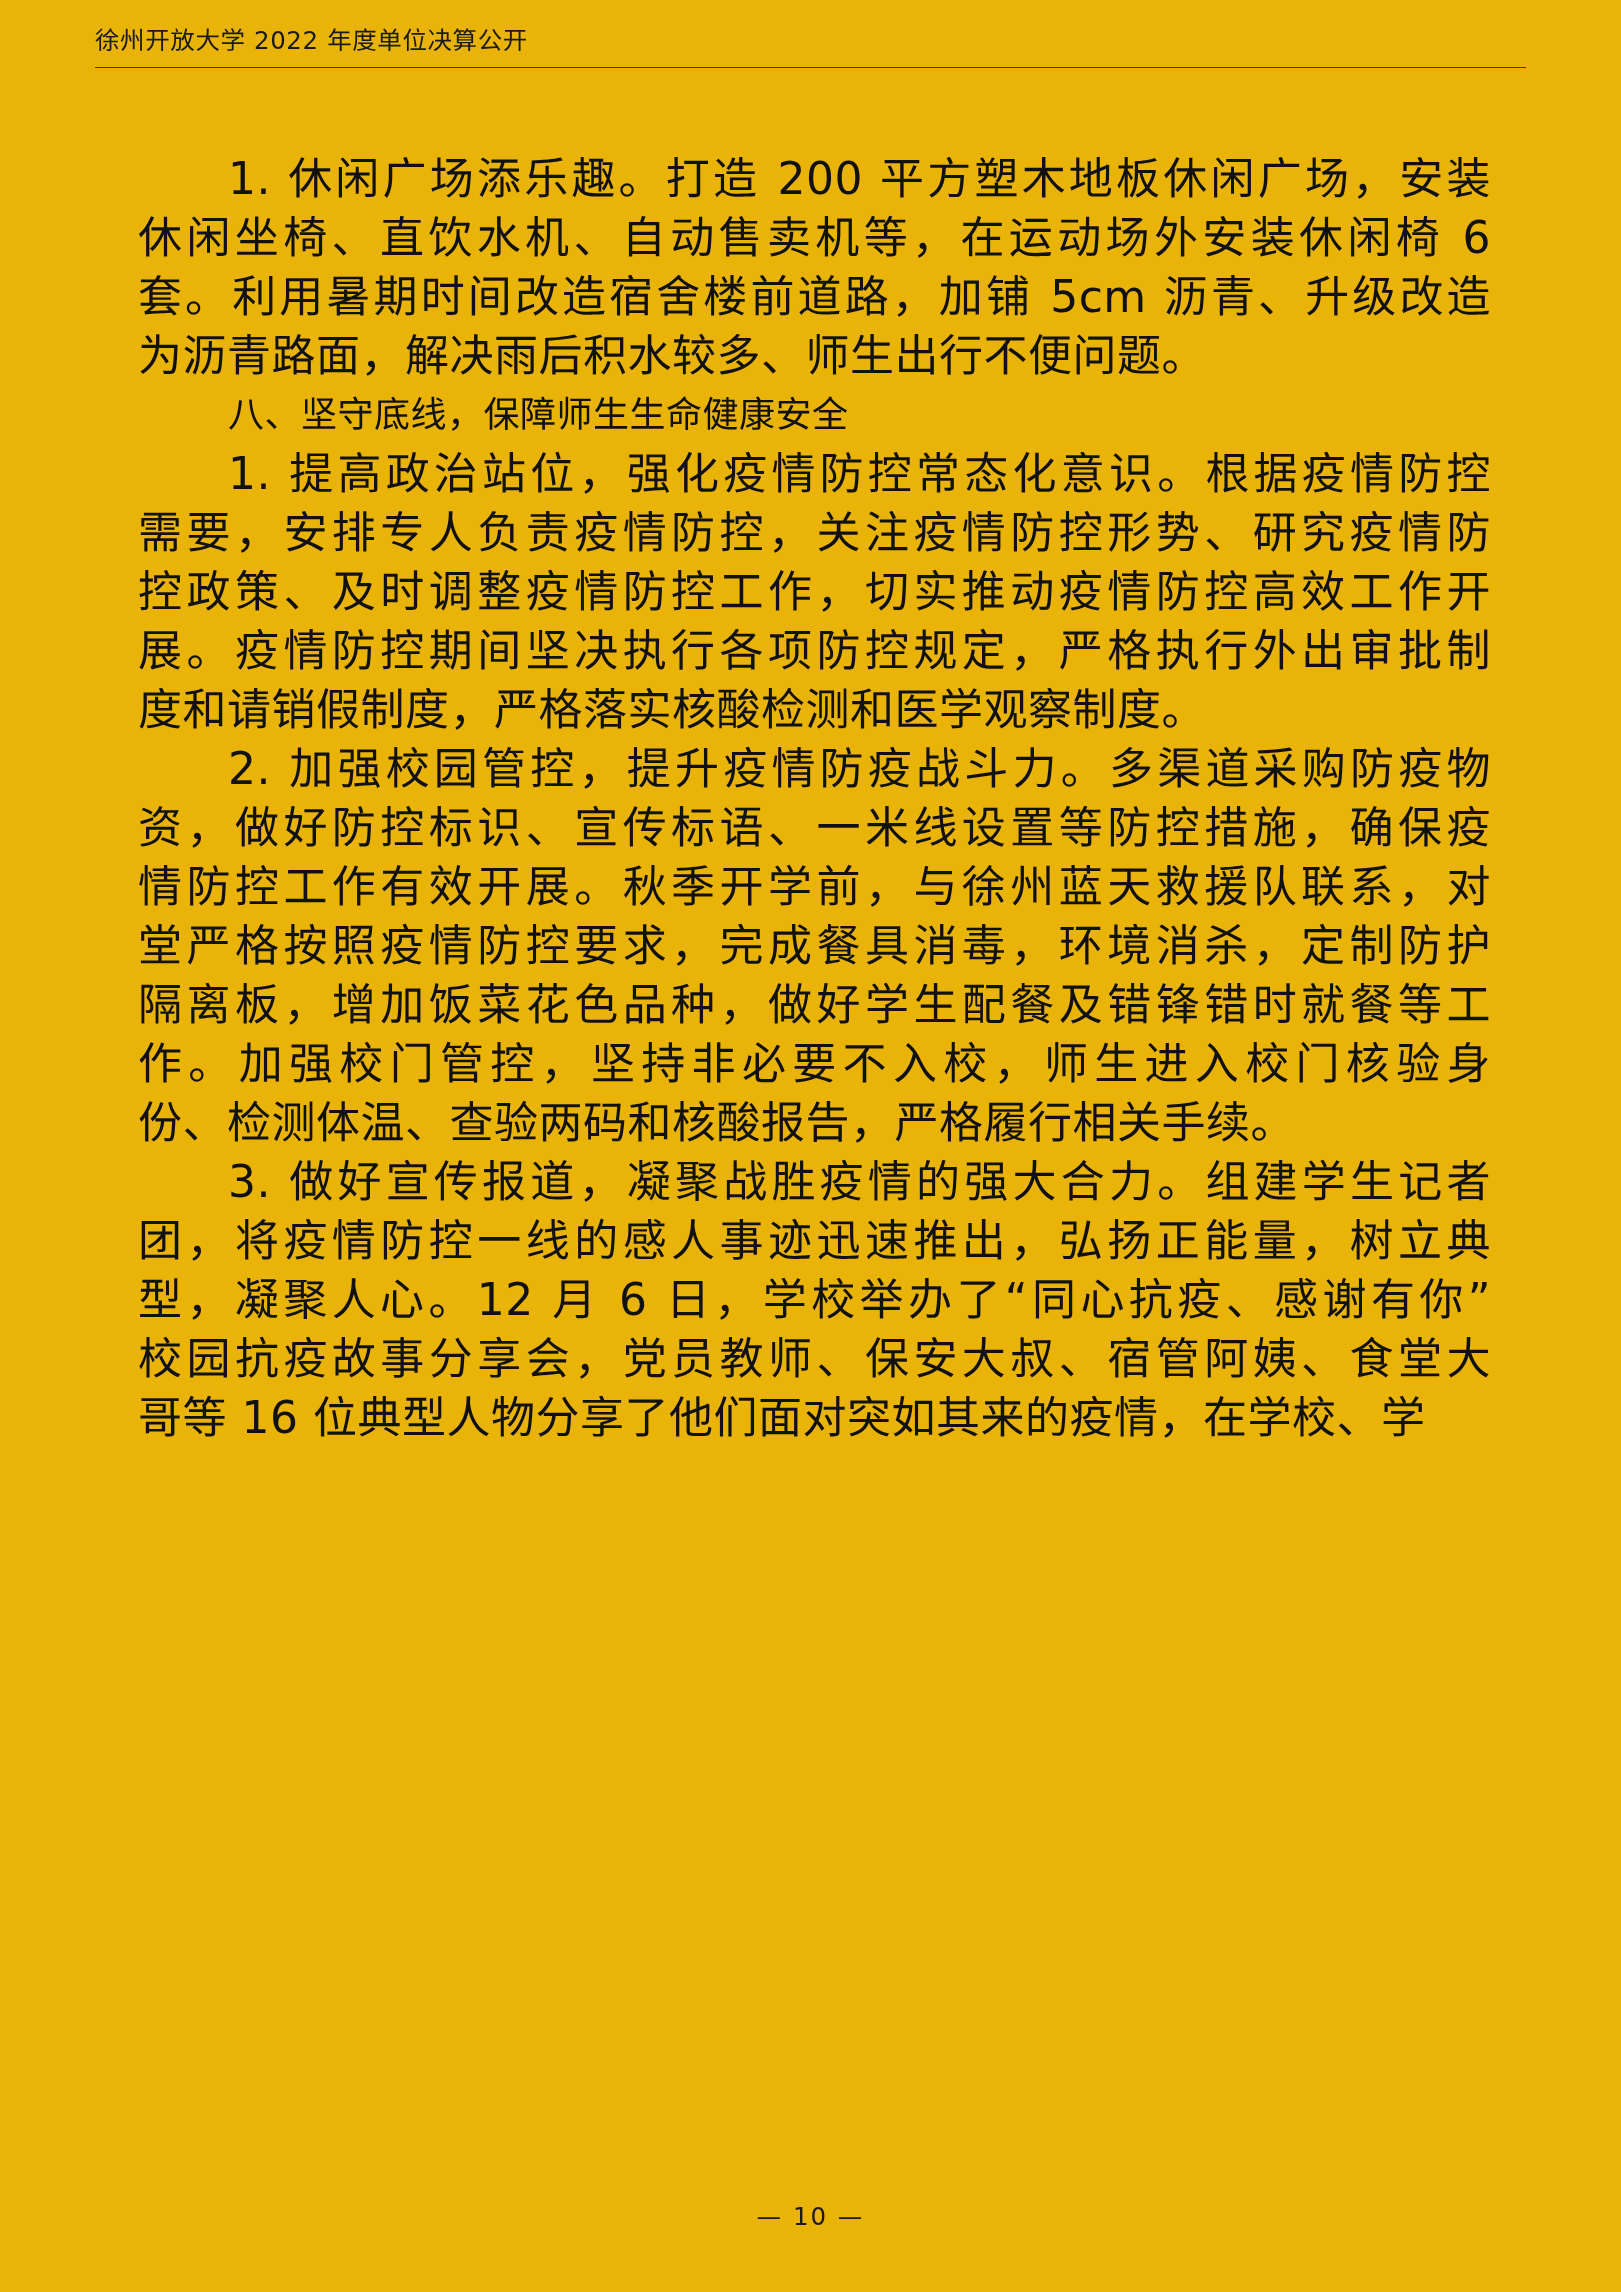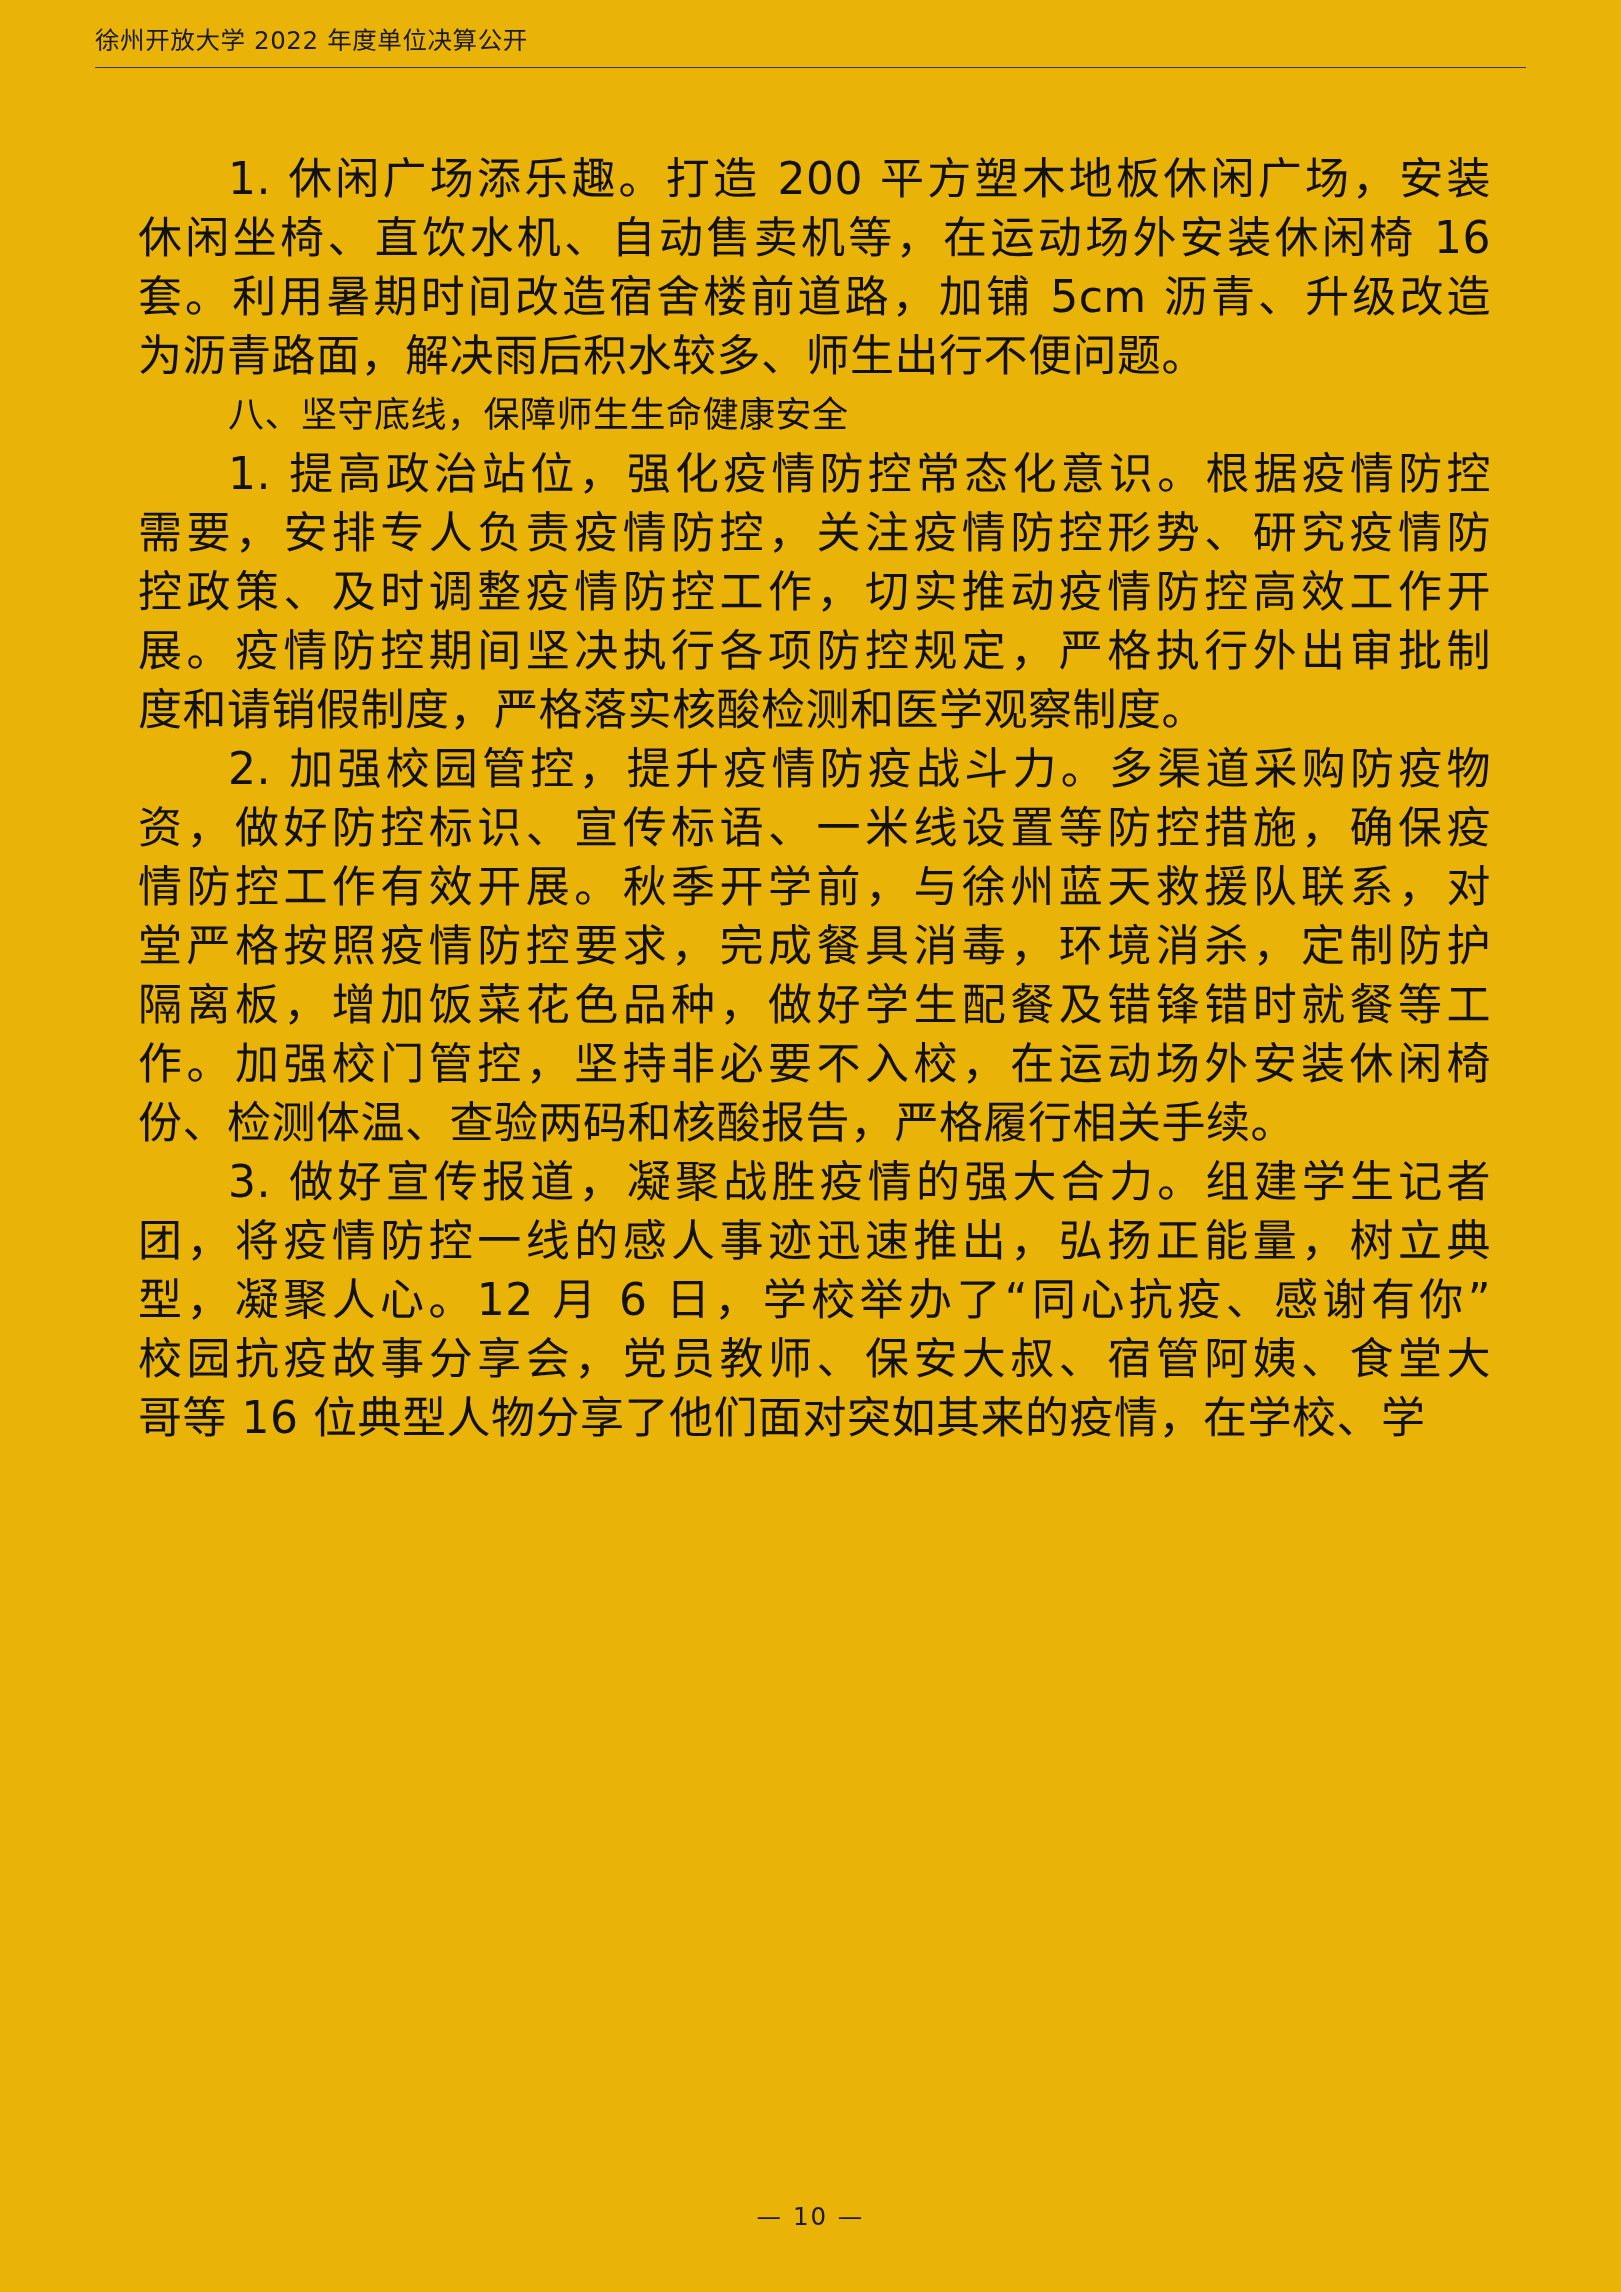--- a/index.html
+++ b/index.html
@@ -105,39 +105,39 @@
 <div class="page">
 
   <div class="page-header">
     <div class="page-header-title">徐州开放大学 2022 年度单位决算公开</div>
     <div class="page-header-rule"></div>
   </div>
 
   <div class="content">
       <div class="para">
         <div class="line indent" style="display: block; text-align-last: justify; text-align: justify; white-space: normal;">1. 休闲广场添乐趣。打造 200 平方塑木地板休闲广场，安装</div>
-        <div class="line" style="display: block; text-align-last: justify; text-align: justify; white-space: normal;">休闲坐椅、直饮水机、自动售卖机等，在运动场外安装休闲椅 16</div>
+        <div class="line" style="display: block; text-align-last: justify; text-align: justify; white-space: normal;">休闲坐椅、直饮水机、自动售卖机等，在运动场外安装休闲椅 6</div>
         <div class="line" style="display: block; text-align-last: justify; text-align: justify; white-space: normal;">套。利用暑期时间改造宿舍楼前道路，加铺 5cm 沥青、升级改造</div>
         <div class="line">为沥青路面，解决雨后积水较多、师生出行不便问题。</div>
       </div>
       <div class="heading-line">八、坚守底线，保障师生生命健康安全</div>
       <div class="para">
         <div class="line indent" style="display: block; text-align-last: justify; text-align: justify; white-space: normal;">1. 提高政治站位，强化疫情防控常态化意识。根据疫情防控</div>
         <div class="line" style="display: block; text-align-last: justify; text-align: justify; white-space: normal;">需要，安排专人负责疫情防控，关注疫情防控形势、研究疫情防</div>
         <div class="line" style="display: block; text-align-last: justify; text-align: justify; white-space: normal;">控政策、及时调整疫情防控工作，切实推动疫情防控高效工作开</div>
         <div class="line" style="display: block; text-align-last: justify; text-align: justify; white-space: normal;">展。疫情防控期间坚决执行各项防控规定，严格执行外出审批制</div>
         <div class="line">度和请销假制度，严格落实核酸检测和医学观察制度。</div>
       </div>
       <div class="para">
         <div class="line indent" style="display: block; text-align-last: justify; text-align: justify; white-space: normal;">2. 加强校园管控，提升疫情防疫战斗力。多渠道采购防疫物</div>
         <div class="line" style="display: block; text-align-last: justify; text-align: justify; white-space: normal;">资，做好防控标识、宣传标语、一米线设置等防控措施，确保疫</div>
         <div class="line" style="display: block; text-align-last: justify; text-align: justify; white-space: normal;">情防控工作有效开展。秋季开学前，与徐州蓝天救援队联系，对</div>
         <div class="line" style="display: block; text-align-last: justify; text-align: justify; white-space: normal;">堂严格按照疫情防控要求，完成餐具消毒，环境消杀，定制防护</div>
         <div class="line" style="display: block; text-align-last: justify; text-align: justify; white-space: normal;">隔离板，增加饭菜花色品种，做好学生配餐及错锋错时就餐等工</div>
-        <div class="line" style="display: block; text-align-last: justify; text-align: justify; white-space: normal;">作。加强校门管控，坚持非必要不入校，在运动场外安装休闲椅</div>
+        <div class="line" style="display: block; text-align-last: justify; text-align: justify; white-space: normal;">作。加强校门管控，坚持非必要不入校，师生进入校门核验身</div>
         <div class="line">份、检测体温、查验两码和核酸报告，严格履行相关手续。</div>
       </div>
       <div class="para">
         <div class="line indent" style="display: block; text-align-last: justify; text-align: justify; white-space: normal;">3. 做好宣传报道，凝聚战胜疫情的强大合力。组建学生记者</div>
         <div class="line" style="display: block; text-align-last: justify; text-align: justify; white-space: normal;">团，将疫情防控一线的感人事迹迅速推出，弘扬正能量，树立典</div>
         <div class="line" style="display: block; text-align-last: justify; text-align: justify; white-space: normal;">型，凝聚人心。12 月 6 日，学校举办了“同心抗疫、感谢有你”</div>
         <div class="line" style="display: block; text-align-last: justify; text-align: justify; white-space: normal;">校园抗疫故事分享会，党员教师、保安大叔、宿管阿姨、食堂大</div>
         <div class="line">哥等 16 位典型人物分享了他们面对突如其来的疫情，在学校、学</div>
       </div>
     </div>

